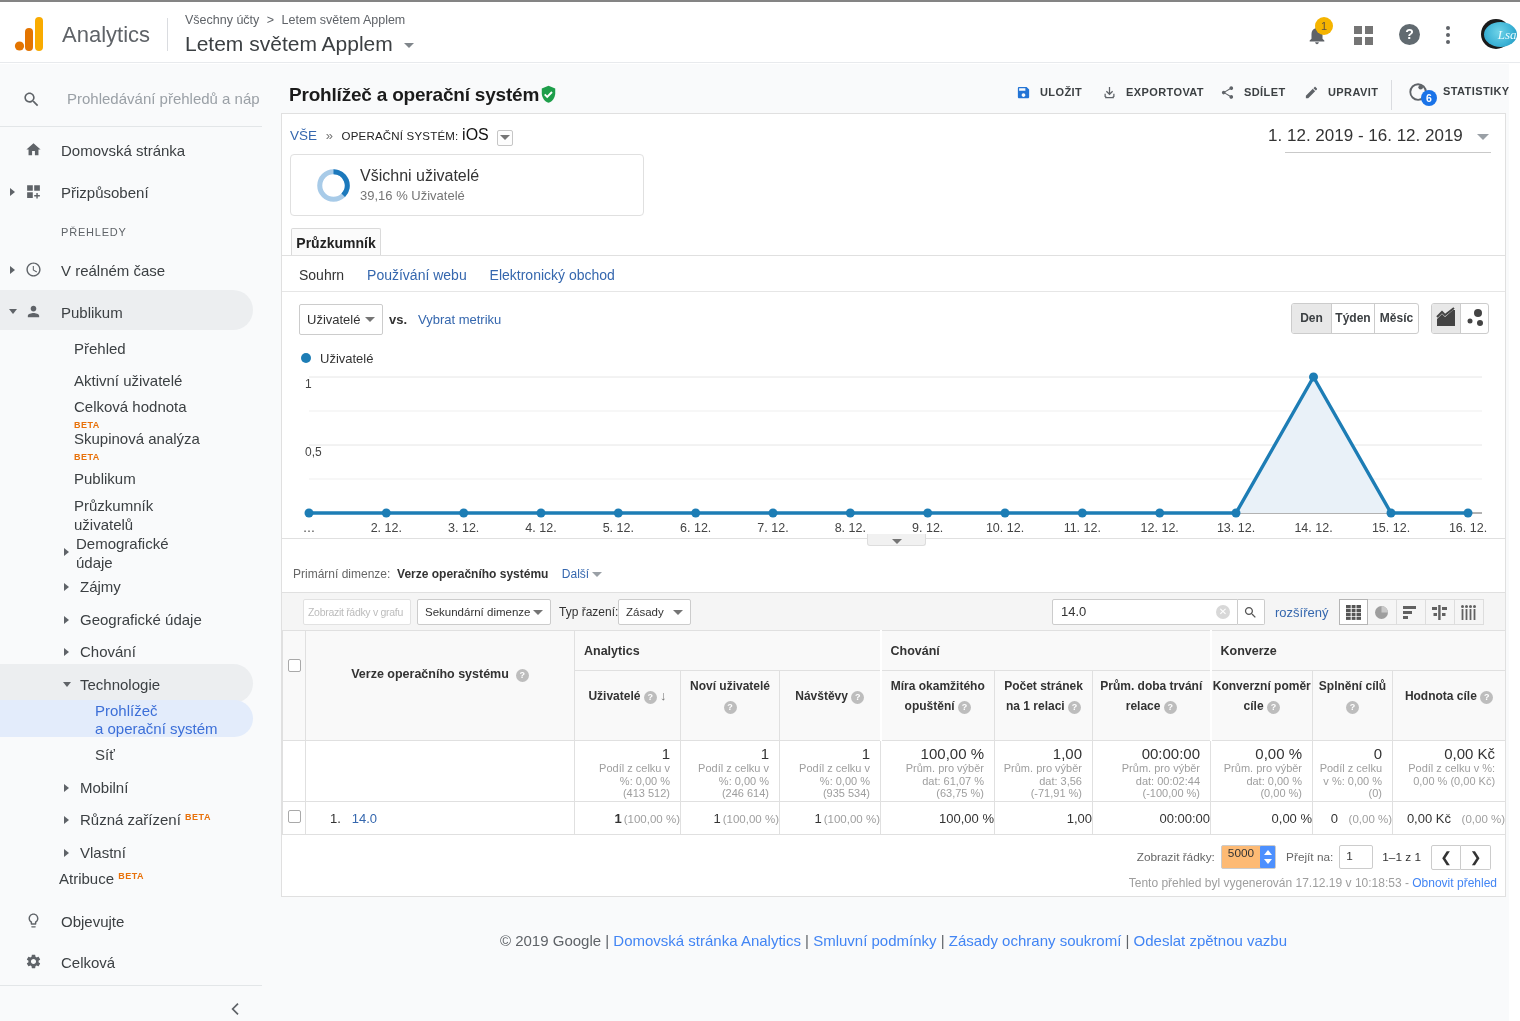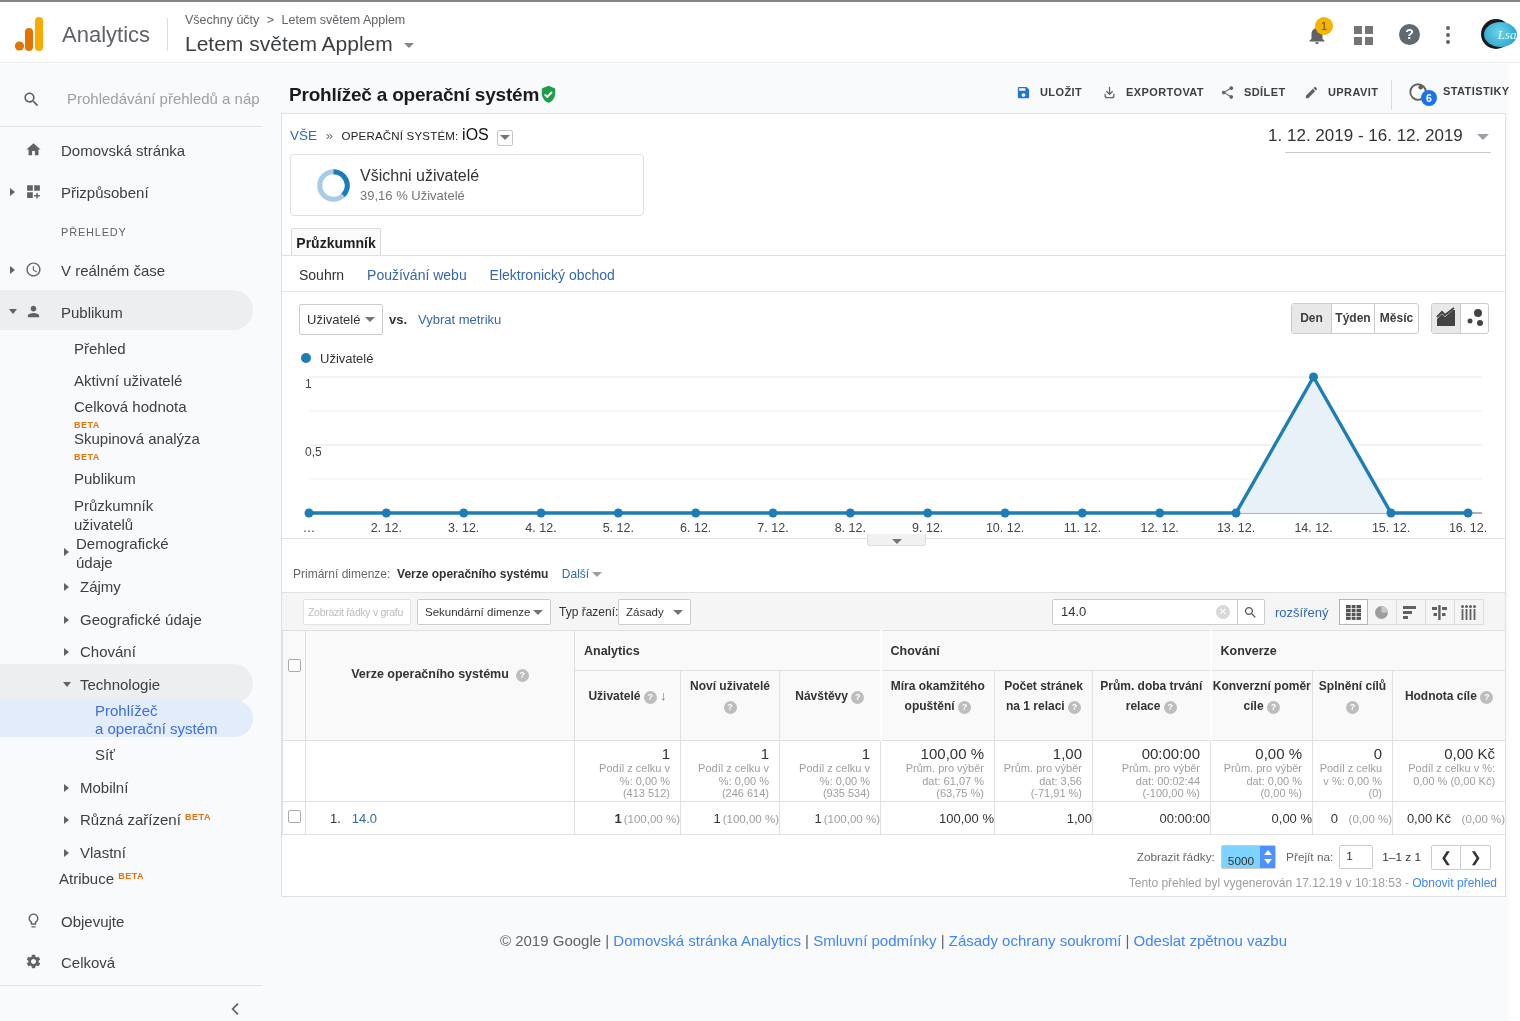--- a/index.html
+++ b/index.html
@@ -527,21 +527,21 @@
         <td class="dval">00:00:00</td>
         <td class="dval">0,00 %</td>
         <td class="dval">0 <span class="dpct" style="margin-left:7px;">(0,00 %)</span></td>
         <td class="dval">0,00 Kč <span class="dpct" style="margin-left:7px;">(0,00 %)</span></td>
       </tr>
     </tbody>
       </table>
 
     <div id="pager">
       <span>Zobrazit řádky:</span>
-      <span style="display:inline-flex; margin-left:6px; border:1px solid #ccc; border-radius:2px; background:#7dd3fc; height:24px; align-items:flex-end;">
+      <span style="display:inline-flex; margin-left:6px; border:1px solid #ccc; border-radius:2px; background:#fdba74; height:24px; align-items:flex-start;">
         <span style="padding:0 6px; color:#333;">5000</span>
         <span style="width:15px; height:22px; background:#4d90fe; border-radius:1px; position:relative;">
             <svg style="position:absolute;left:2.5px;top:3px;" width="10" height="16" viewBox="0 0 10 16">
               <path d="M5 1 L9 6 L1 6 Z" fill="#fff"></path>
               <path d="M5 15 L9 10 L1 10 Z" fill="#fff"></path>
             </svg>
           </span>
       </span>
       <span style="margin-left:10px;">Přejít na:</span>
       <span style="display:inline-block; margin-left:6px; width:34px; height:24px; border:1px solid #ccc; border-radius:2px; background:#fff; color:#333; text-align:left; padding:3px 0 0 6px;">1</span>

